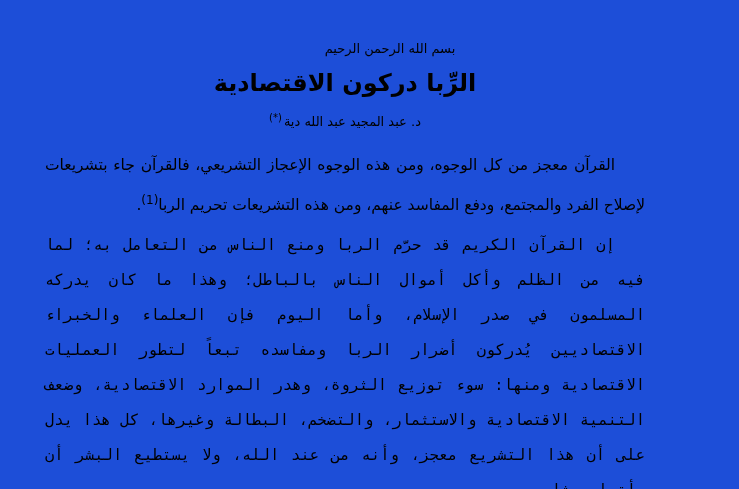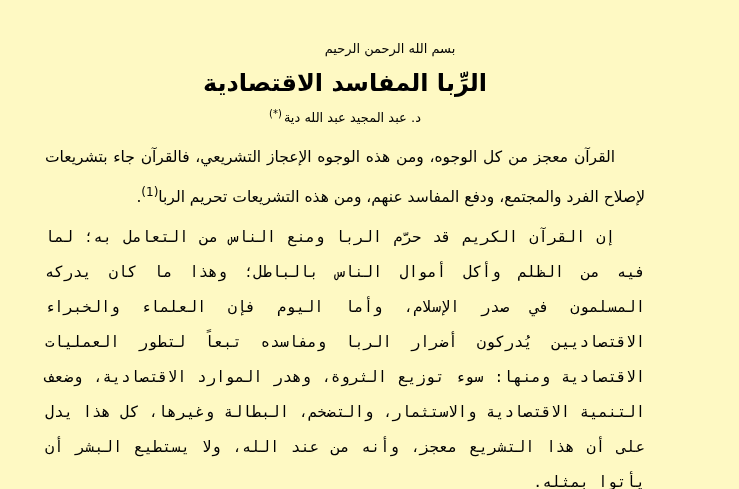--- a/index.html
+++ b/index.html
@@ -12,42 +12,42 @@
     height: 489px;
     overflow: hidden;
     font-family: "DejaVu Sans", sans-serif;
     color: #000000;
     direction: rtl;
   }
   .page {
     box-sizing: border-box;
     width: 739px;
     height: 489px;
-    background: #fef9c3;
+    background: #1d4ed8;
     padding: 40px 94px 0 45px; 
   }
   .basmala {
     text-align: center;
     font-size: 13px;
     line-height: 18px;
     transform: translateX(45px); 
     white-space: nowrap;
   }
   .title {
     margin: 8px 0 0 0;
     text-align: center;
     font-size: 24px;
     font-weight: 700;
     line-height: 34px;
   }
   .author {
     margin-top: 4px;
     text-align: center;
     font-size: 13px;
-    line-height: 20px;
+    line-height: 28px;
   }
   .author .note-sup {
     font-size: 10px;
     vertical-align: 5px;
     margin-right: 2px;
   }
   .abstract-heading {
     margin: 20px 0 0 0;
     text-align: center;
     font-size: 19px;
@@ -71,21 +71,21 @@
     vertical-align: 6px;
   }
 </style>
 </head>
 <body>
 
 <div class="page">
 
   <div class="basmala">بسم الله الرحمن الرحيم</div>
 
-  <h1 class="title">الرِّبا المفاسد الاقتصادية</h1>
+  <h1 class="title">الرِّبا دركون الاقتصادية</h1>
 
   <div class="author">
     <span>د. عبد المجيد عبد الله دية</span><sup class="note-sup">(*)</sup>
   </div>
 
 
   <p class="body-par first">
     <span>القرآن معجز من كل الوجوه، ومن هذه الوجوه الإعجاز التشريعي، فالقرآن جاء بتشريعات لإصلاح الفرد والمجتمع، ودفع المفاسد عنهم، ومن هذه التشريعات تحريم الربا</span><sup class="fnote-sup">(1)</sup><span>.</span>
   </p>
 

